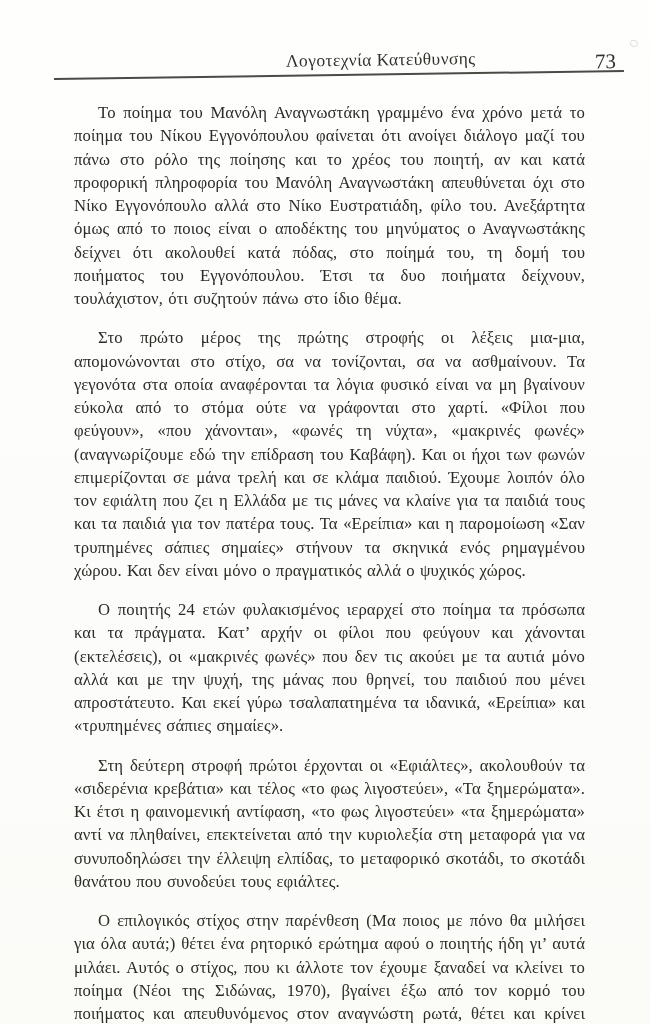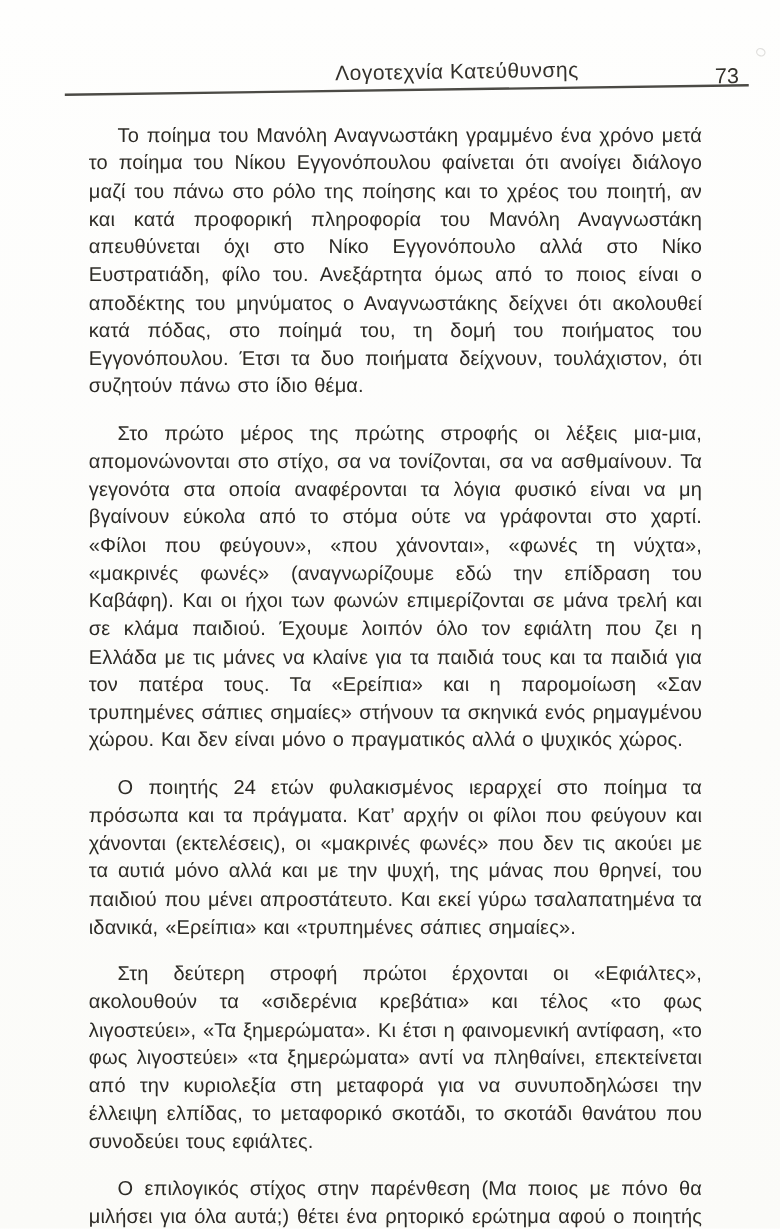--- a/index.html
+++ b/index.html
@@ -7,21 +7,21 @@
     padding: 0;
     background: #ffffff;
   }
   .page {
     position: relative;
     width: 650px;
     height: 1024px;
     overflow: hidden;
     background: linear-gradient(180deg, #fefefd 0%, #fcfcfa 60%, #fbfbf8 100%);
     color: #2d2b26;
-    font-family: Liberation Sans, sans-serif;
+    font-family: Liberation Serif, serif;
     -webkit-font-smoothing: antialiased;
   }
   
   .page-header {
     position: absolute;
     top: 38px;
     left: 54px;
     right: 26px;
     height: 36px;
     border-bottom: 2px solid #4b4a45;
@@ -35,21 +35,21 @@
     transform: translateX(-50%);
     font-size: 17.5px;
     letter-spacing: 0.4px;
     color: #34322c;
     white-space: nowrap;
   }
   .page-header .pagenum {
     position: absolute;
     bottom: -4px;
     right: 8px;
-    font-size: 18px;
+    font-size: 21px;
     color: #34322c;
   }
   
   .body-text {
     position: absolute;
     top: 85px;
     left: 58px;
     width: 543px;
     font-size: 16.7px;
     line-height: 23.25px;

